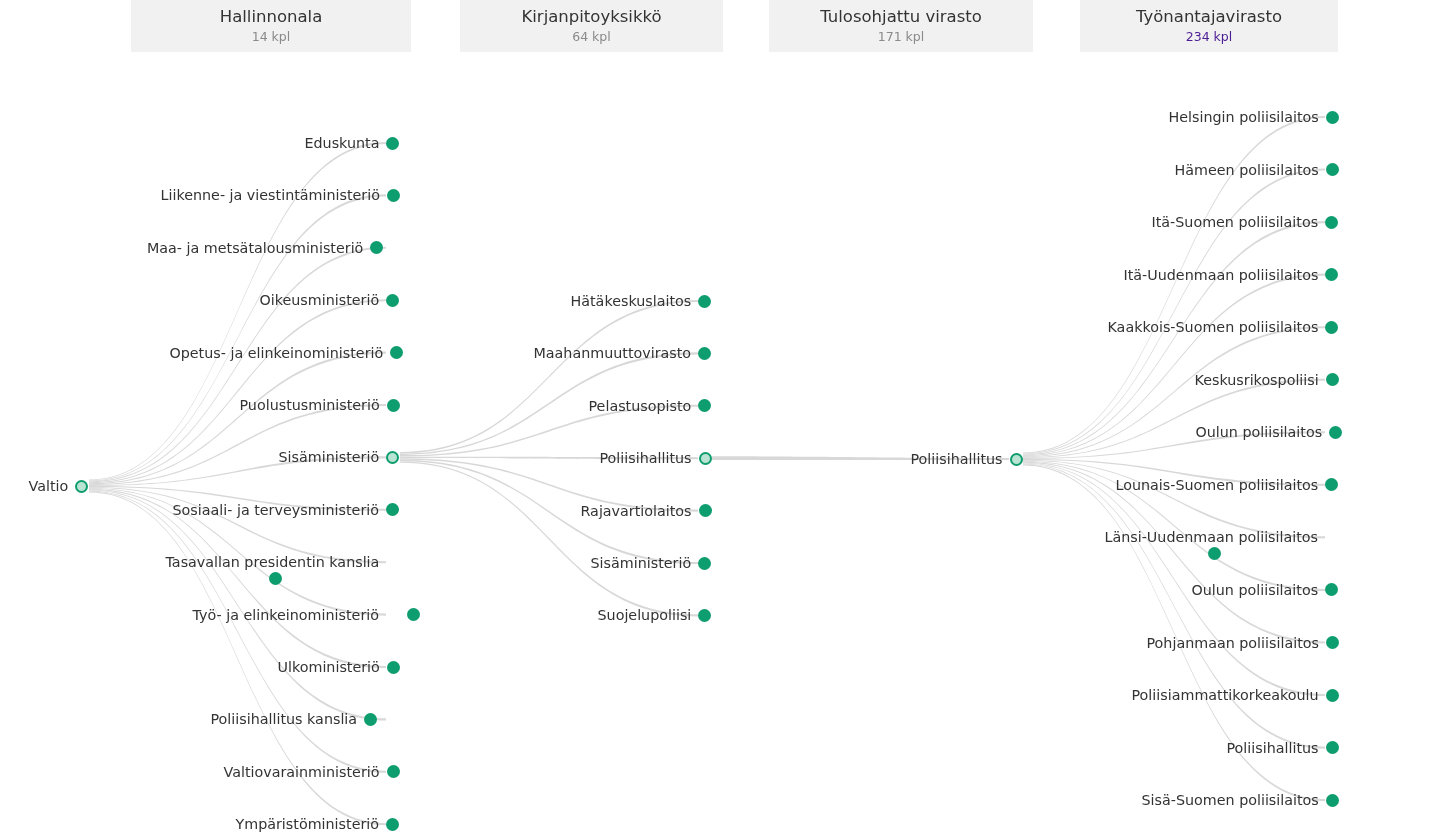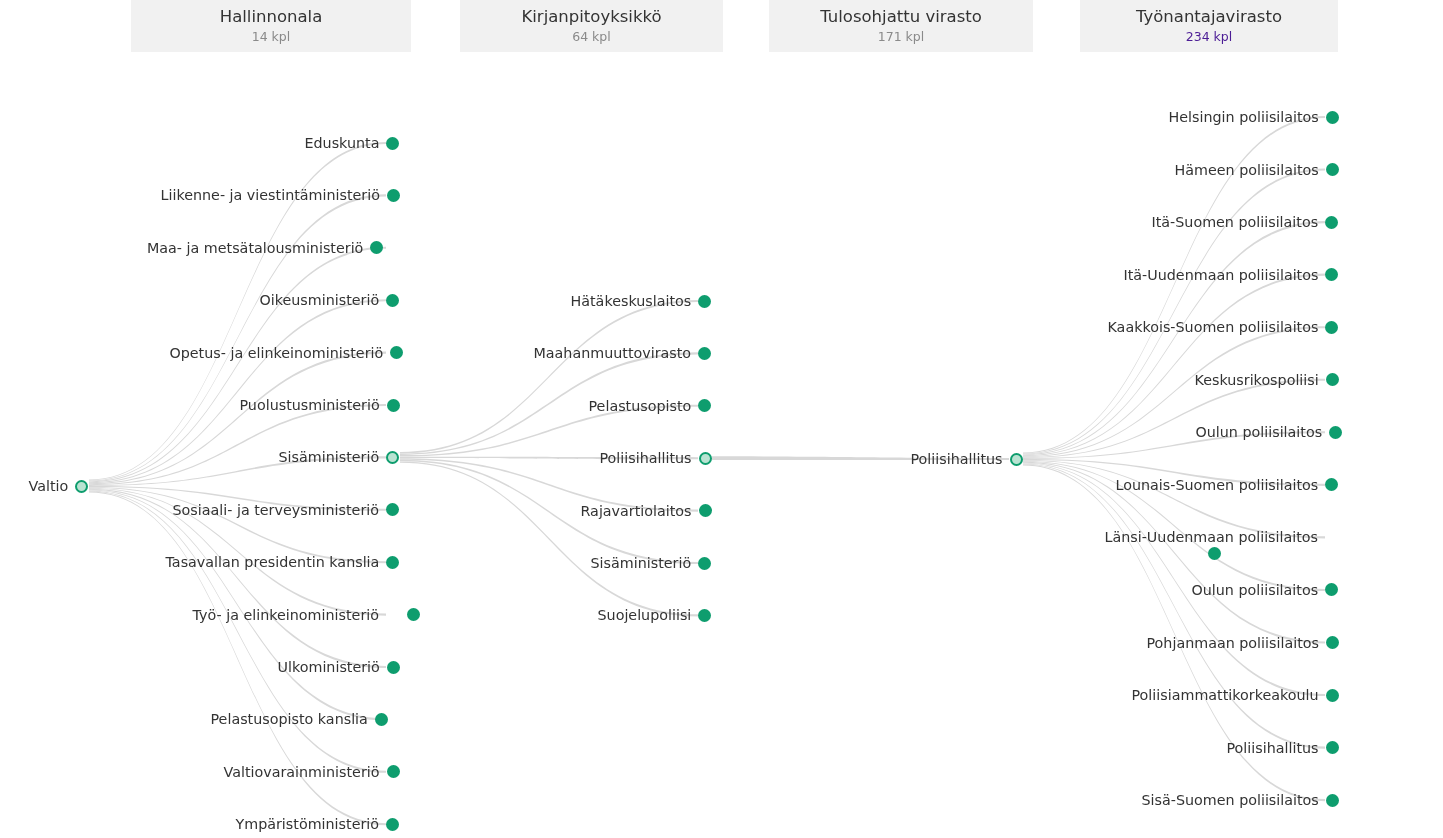--- a/index.html
+++ b/index.html
@@ -131,34 +131,34 @@
       <span class="dot leaf" style="background: rgb(14, 157, 110);"></span>
     </div>
     <div class="node right-label" style="top: 447.4px; left: 278.5px; visibility: visible;">
       <span class="n-label">Sisäministeriö</span>
       <span class="dot hub" style="background: rgb(185, 227, 210); border-color: rgb(14, 157, 110);"></span>
     </div>
     <div class="node right-label" style="top: 499.8px; left: 172.5px; visibility: visible;">
       <span class="n-label">Sosiaali- ja terveysministeriö</span>
       <span class="dot leaf" style="background: rgb(14, 157, 110);"></span>
     </div>
-    <div class="node right-label" style="top: 552.2px; left: 165.5px; visibility: visible;">
+    <div class="node right-label" style="top: 552.2px; left: 165.5px; visibility: visible; flex-direction: column;">
       <span class="n-label">Tasavallan presidentin kanslia</span>
       <span class="dot leaf" style="background: rgb(14, 157, 110);"></span>
     </div>
     <div class="node right-label" style="top: 604.6px; left: 192.5px; visibility: visible; gap: 21px;">
       <span class="n-label">Työ- ja elinkeinoministeriö</span>
       <span class="dot leaf" style="background: rgb(14, 157, 110);"></span>
     </div>
     <div class="node right-label" style="top: 657px; left: 277.5px; visibility: visible;">
       <span class="n-label">Ulkoministeriö</span>
       <span class="dot leaf" style="background: rgb(14, 157, 110);"></span>
     </div>
     <div class="node right-label" style="top: 709.4px; left: 210.5px; visibility: visible;">
-      <span class="n-label">Pelastusopisto kanslia</span>
+      <span class="n-label">Poliisihallitus kanslia</span>
       <span class="dot leaf" style="background: rgb(14, 157, 110);"></span>
     </div>
     <div class="node right-label" style="top: 761.8px; left: 223.5px; visibility: visible;">
       <span class="n-label">Valtiovarainministeriö</span>
       <span class="dot leaf" style="background: rgb(14, 157, 110);"></span>
     </div>
     <div class="node right-label" style="top: 814.2px; left: 235.5px; visibility: visible;">
       <span class="n-label">Ympäristöministeriö</span>
       <span class="dot leaf" style="background: rgb(14, 157, 110);"></span>
     </div>

